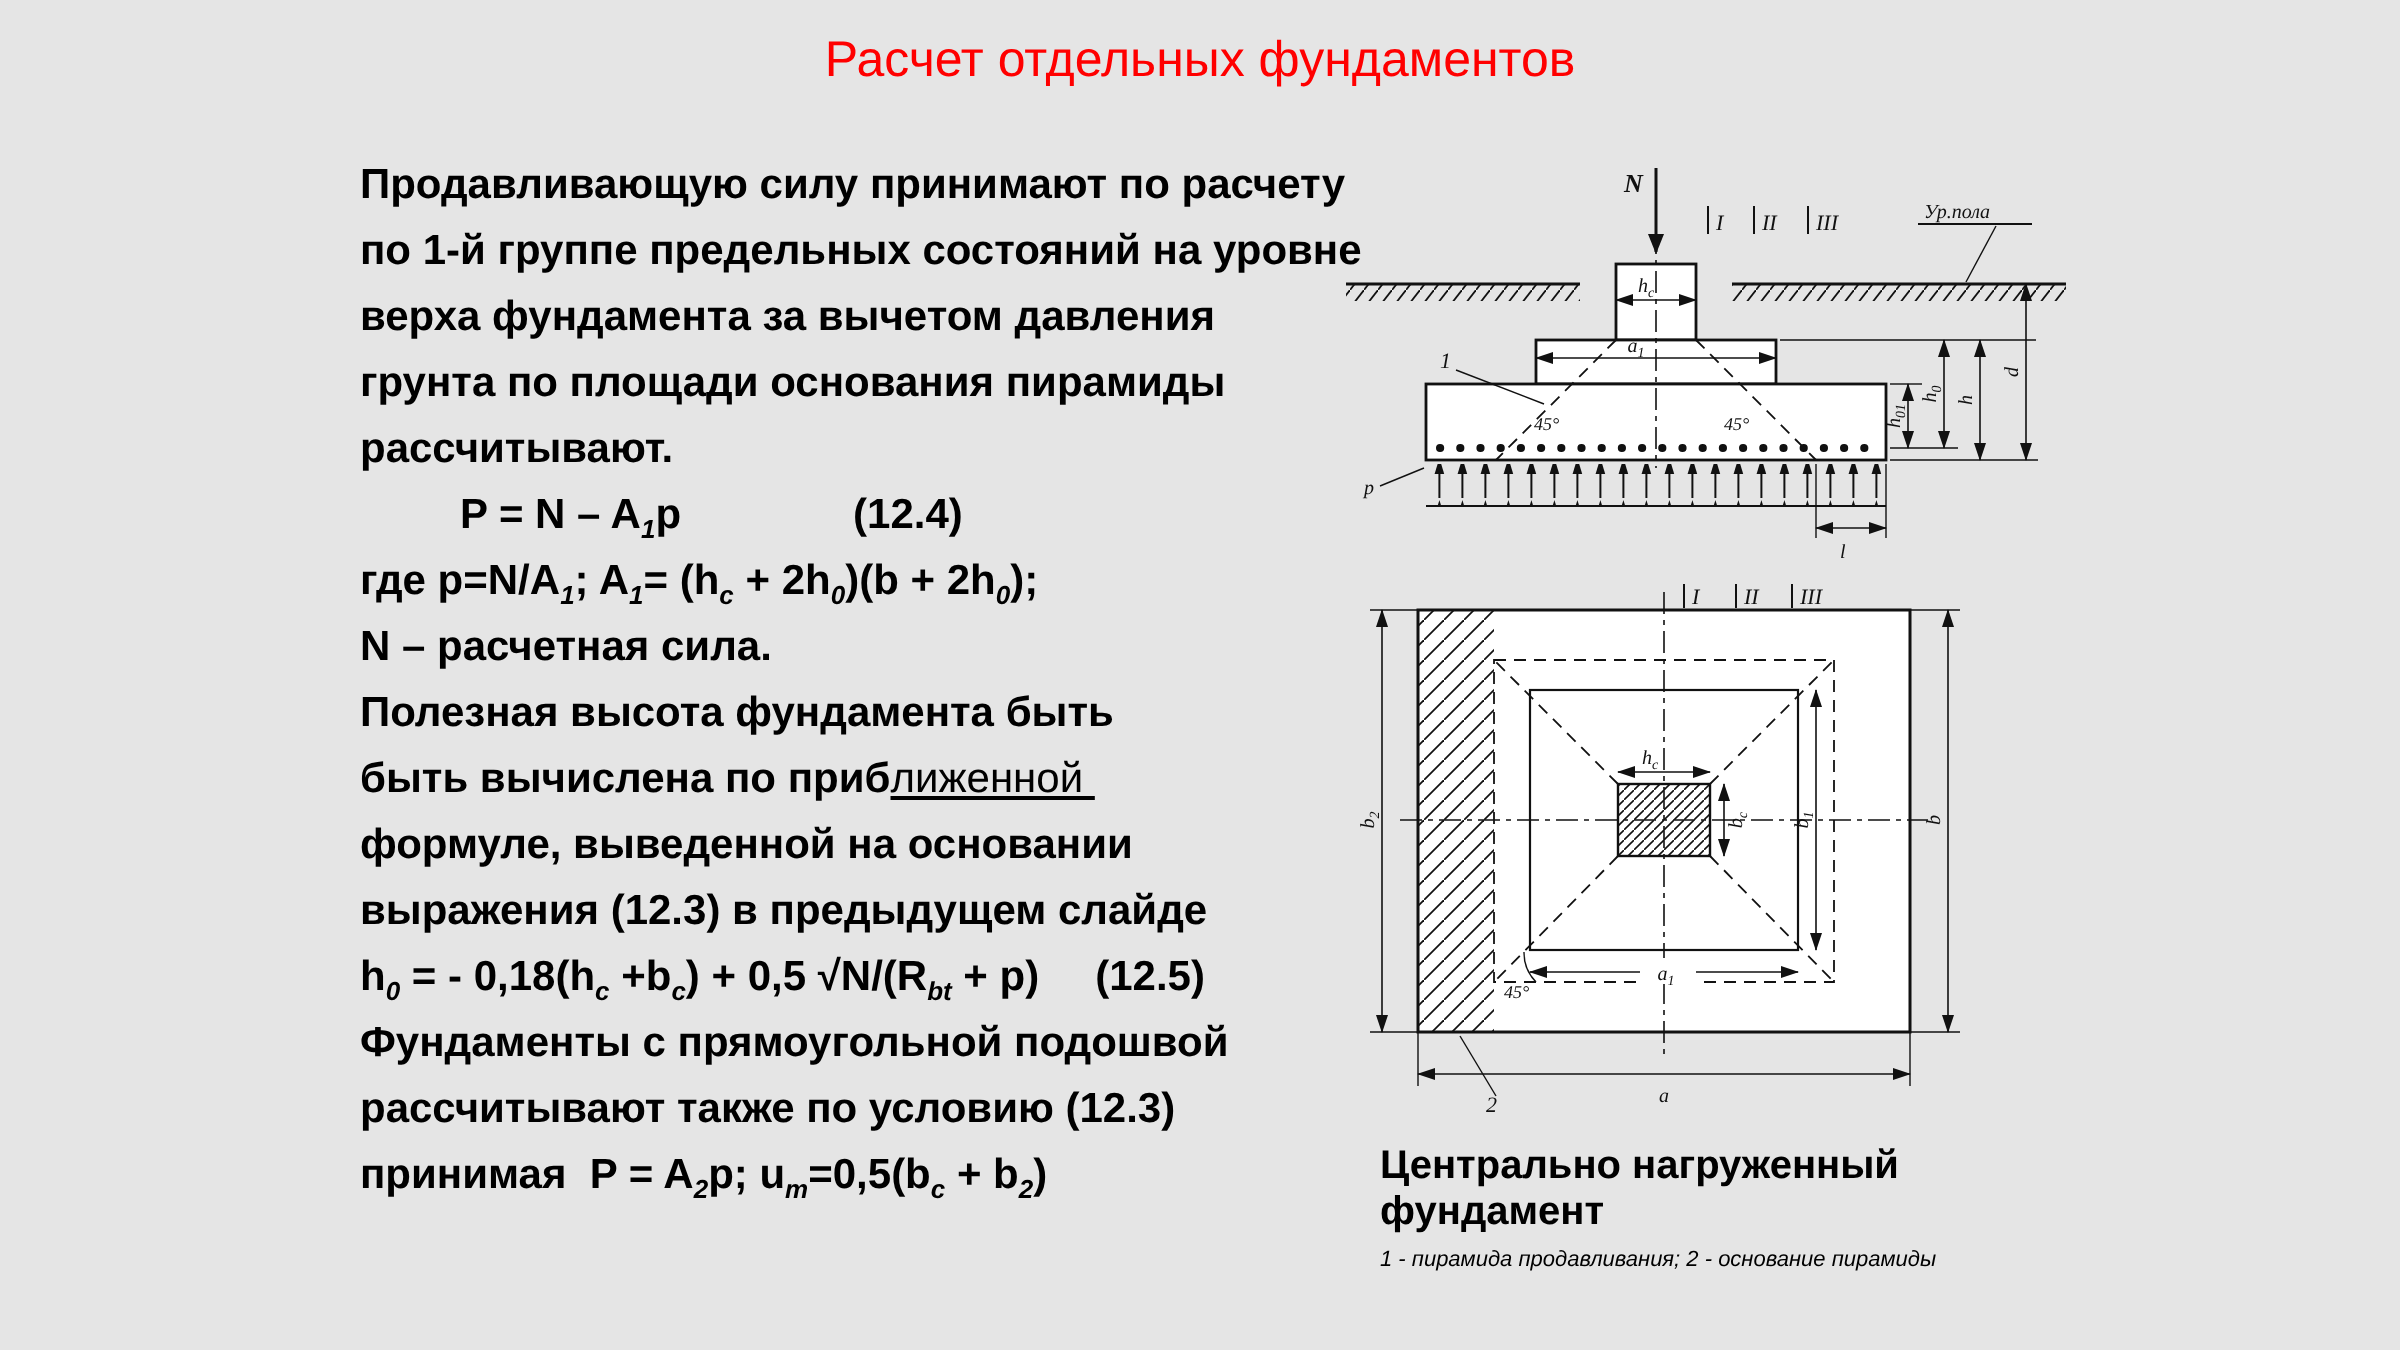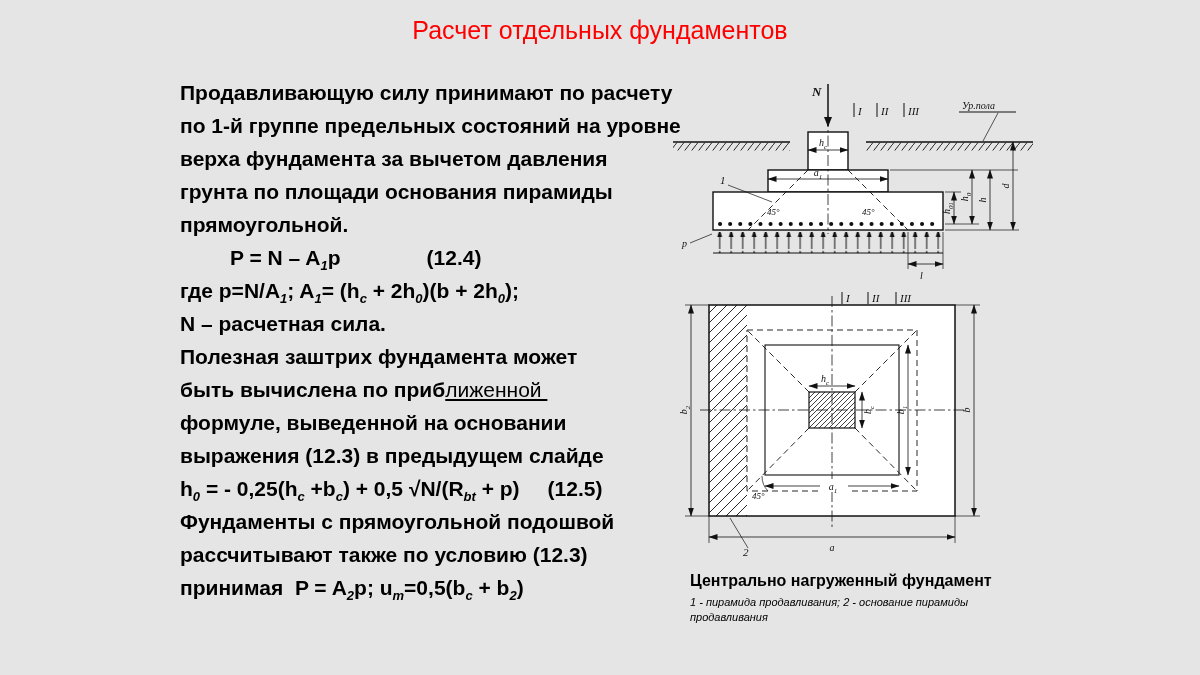--- a/index.html
+++ b/index.html
@@ -9,21 +9,21 @@
   .title { position:absolute; left:0; top:16px; width:100%; text-align:center;
            font-size:25px; color:#ff0000; }
   .body-text { position:absolute; left:180px; top:76px; width:525px; }
   .tline { height:33px; line-height:33px; font-size:21px; color:#000; white-space:pre; }
   .seg-r { font-weight:bold; }
   .seg-b { font-weight:bold; }
   .seg-bs { font-weight:bold; font-style:italic; font-size:13px; vertical-align:-5px; }
   .seg-ru { text-decoration:underline; }
   .svg-abs { position:absolute; }
   .caption { position:absolute; left:690px; top:572px; width:345px; }
-  .caption-title { font-size:16px; font-weight:bold; margin-bottom:5px; }
+  .caption-title { font-size:20px; font-weight:bold; margin-bottom:5px; }
   .caption-note { font-size:11px; font-style:italic; line-height:15px; }
   svg text { fill:#111; }
   .dlab { font-family:"Liberation Serif", serif; font-style:italic; font-size:10px; }
   .dlab .sub { font-size:7px; }
   .rlab { font-family:"Liberation Serif", serif; font-style:italic; font-size:11px; }
   .nlab { font-family:"Liberation Serif", serif; font-style:italic; font-weight:bold; font-size:13px; }
   .alab { font-family:"Liberation Serif", serif; font-style:italic; font-size:9px; }
   .line { stroke:#111; stroke-width:1; }
   .thick { stroke:#111; stroke-width:1.5; }
   .thin { stroke:#111; stroke-width:0.7; }
@@ -37,29 +37,29 @@
 
 <div class="slide">
 
   <div class="title">Расчет отдельных фундаментов</div>
 
   <div class="body-text">
       <div class="tline"><span class="seg-r">Продавливающую силу принимают по расчету</span></div>
       <div class="tline"><span class="seg-r">по 1-й группе предельных состояний на уровне</span></div>
       <div class="tline"><span class="seg-r">верха фундамента за вычетом давления</span></div>
       <div class="tline"><span class="seg-r">грунта по площади основания пирамиды</span></div>
-      <div class="tline"><span class="seg-r">прямоугольной.</span></div>
+      <div class="tline"><span class="seg-r">рассчитывают.</span></div>
       <div class="tline" style="padding-left: 50px;"><span class="seg-b">P = N – A</span><span class="seg-bs">1</span><span class="seg-b">p</span><span class="seg-r" style="margin-left: 86px;">(12.4)</span></div>
       <div class="tline"><span class="seg-r">где </span><span class="seg-b">p=N/A</span><span class="seg-bs">1</span><span class="seg-b">; A</span><span class="seg-bs">1</span><span class="seg-b">= (h</span><span class="seg-bs">c</span><span class="seg-b"> + 2h</span><span class="seg-bs">0</span><span class="seg-b">)(b + 2h</span><span class="seg-bs">0</span><span class="seg-b">);</span></div>
       <div class="tline"><span class="seg-b">N</span><span class="seg-r"> – расчетная сила.</span></div>
-      <div class="tline"><span class="seg-r">Полезная заштрих фундамента может</span></div>
+      <div class="tline"><span class="seg-r">Полезная высота фундамента быть</span></div>
       <div class="tline"><span class="seg-r">быть вычислена по приб</span><span class="seg-ru">лиженной </span></div>
       <div class="tline"><span class="seg-r">формуле, выведенной на основании</span></div>
       <div class="tline"><span class="seg-r">выражения (12.3) в предыдущем слайде</span></div>
-      <div class="tline"><span class="seg-b">h</span><span class="seg-bs">0</span><span class="seg-b"> = - 0,25(h</span><span class="seg-bs">c</span><span class="seg-b"> +b</span><span class="seg-bs">c</span><span class="seg-b">) + 0,5 √N/(R</span><span class="seg-bs">bt</span><span class="seg-b"> + p)</span><span class="seg-r" style="margin-left: 28px;">(12.5)</span></div>
+      <div class="tline"><span class="seg-b">h</span><span class="seg-bs">0</span><span class="seg-b"> = - 0,18(h</span><span class="seg-bs">c</span><span class="seg-b"> +b</span><span class="seg-bs">c</span><span class="seg-b">) + 0,5 √N/(R</span><span class="seg-bs">bt</span><span class="seg-b"> + p)</span><span class="seg-r" style="margin-left: 28px;">(12.5)</span></div>
       <div class="tline"><span class="seg-r">Фундаменты с прямоугольной подошвой</span></div>
       <div class="tline"><span class="seg-r">рассчитывают также по условию (12.3)</span></div>
       <div class="tline"><span class="seg-r">принимая  </span><span class="seg-b">P = A</span><span class="seg-bs">2</span><span class="seg-b">p; u</span><span class="seg-bs">m</span><span class="seg-b">=0,5(b</span><span class="seg-bs">c</span><span class="seg-b"> + b</span><span class="seg-bs">2</span><span class="seg-b">)</span></div>
     </div>
 
   <svg class="svg-abs" style="left:668px; top:82px;" width="380" height="212" viewBox="0 0 380 212">
     <defs>
       <marker id="ar" markerWidth="10" markerHeight="8" refX="8.5" refY="3" orient="auto-start-reverse" markerUnits="userSpaceOnUse">
         <path d="M0,0 L9,3 L0,6 Z" fill="#111"></path>
       </marker>
@@ -245,16 +245,15 @@
 
     <g>
       <text class="rlab" x="71" y="266">2</text>
       <line class="thin" x1="76" y1="258" x2="58" y2="228"></line>
     </g>
   </svg>
 
   <div class="caption">
     <div class="caption-title">Центрально нагруженный фундамент</div>
     <div class="caption-note">1 - пирамида продавливания; 2 - основание пирамиды</div>
-    <div class="caption-note">продавливания</div>
   </div>
 
 </div>
 
 </body></html>

